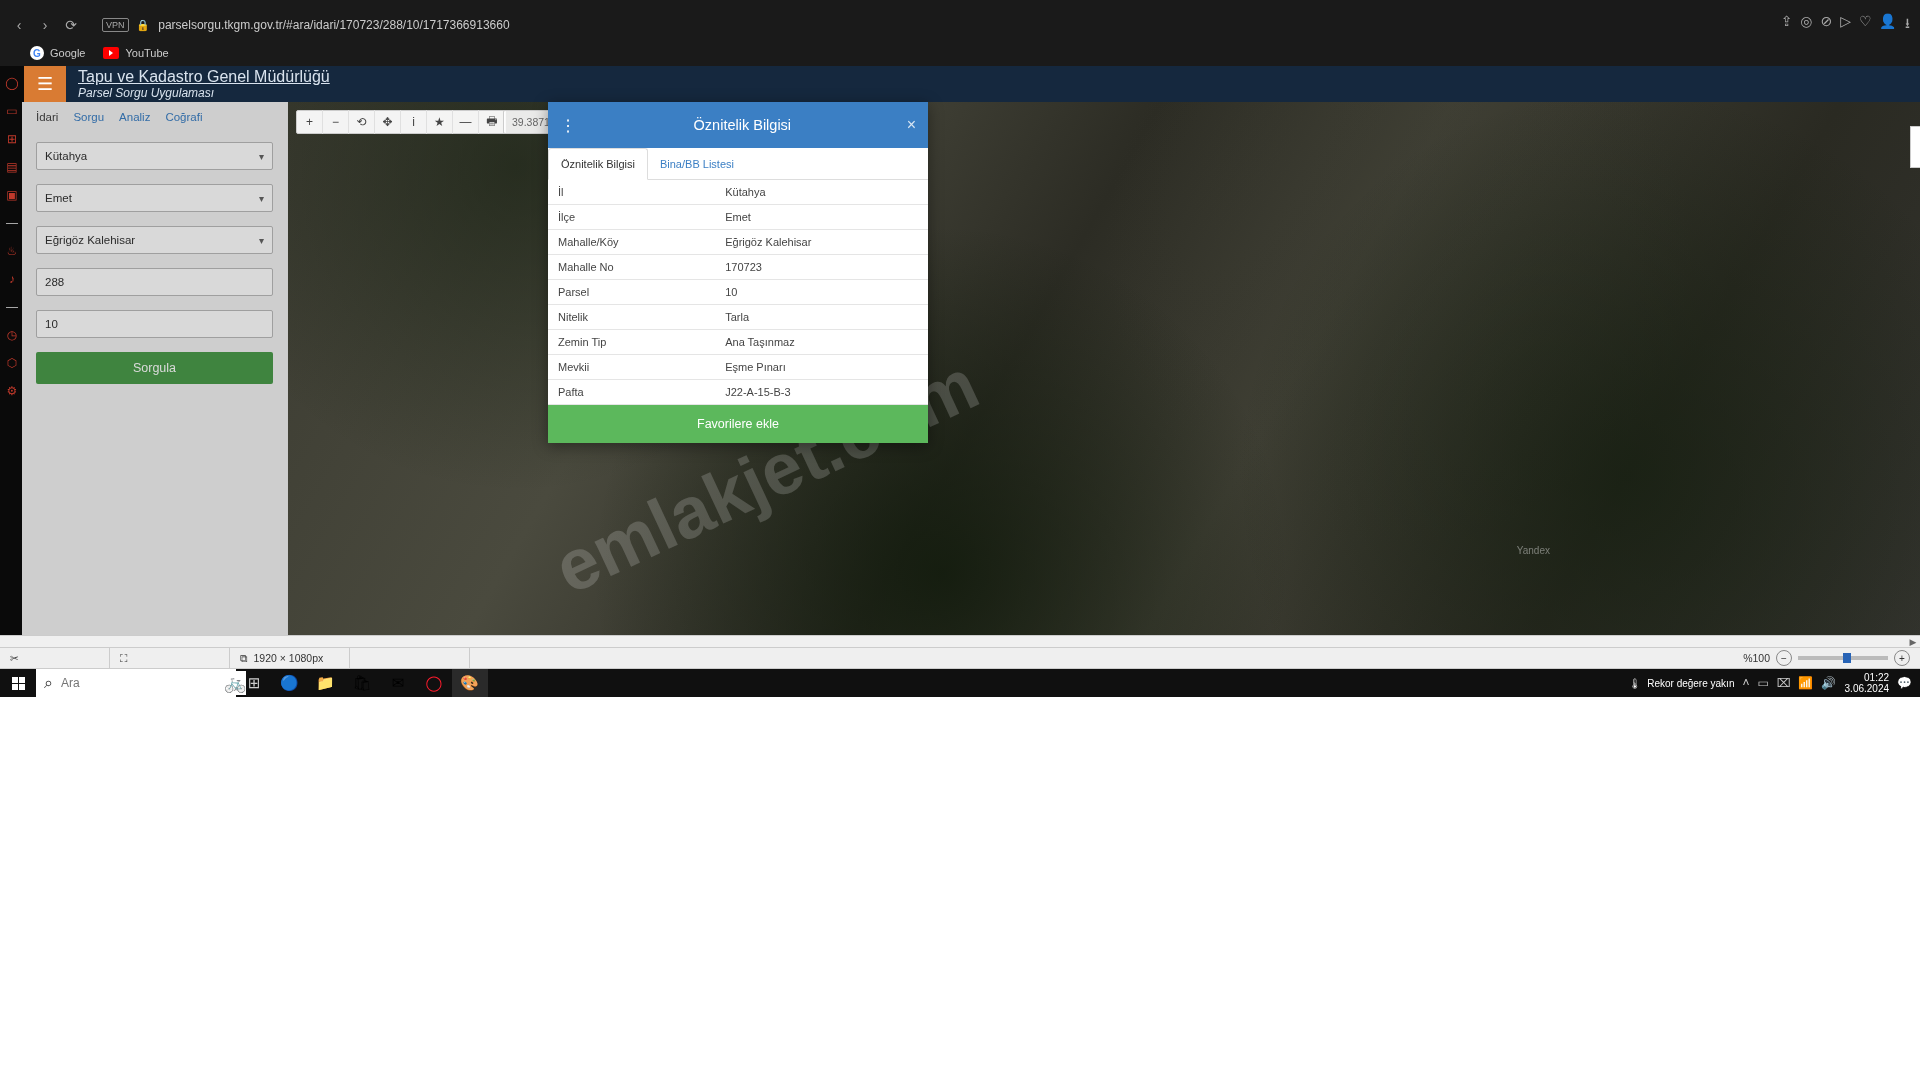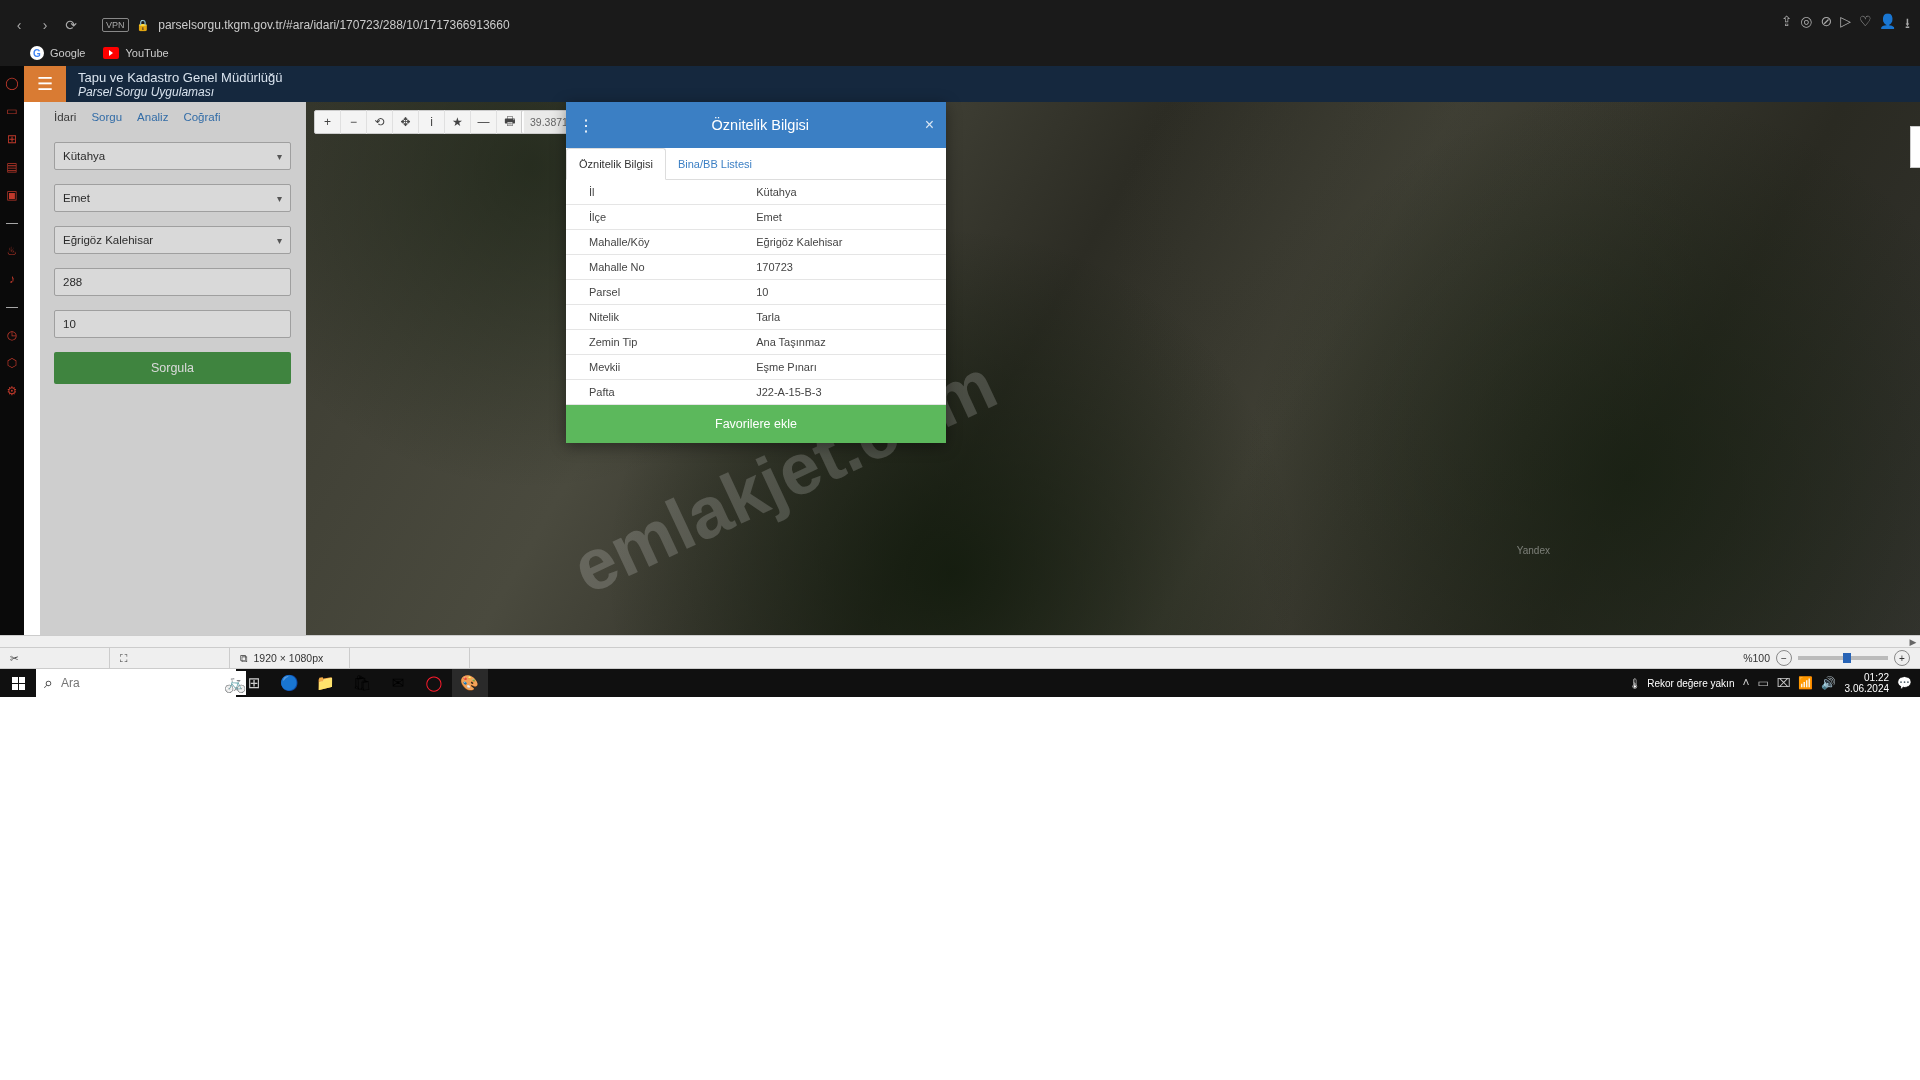--- a/index.html
+++ b/index.html
@@ -23,25 +23,25 @@
 
 
 .left-browser-sidebar { position: absolute; left: 0; top: 66px; width: 24px; height: 600px; background: #0a0a0a; display: flex; flex-direction: column; align-items: center; gap: 14px; padding-top: 10px; }
 .left-browser-sidebar span { color: #c0392b; font-size: 12px; cursor: pointer; }
 
 
 .app-header { margin-left: 24px; height: 36px; background: #15283e; display: flex; align-items: center; color: #fff; }
 .hamburger { width: 42px; height: 36px; background: #d97b33; display: flex; align-items: center; justify-content: center; cursor: pointer; }
 .hamburger-icon { color: #fff; font-size: 18px; }
 .app-titles { padding: 2px 12px; }
-.app-title1 { font-size: 13px; color: #d9e3ee; }
+.app-title1 { font-size: 16px; color: #d9e3ee; text-decoration: underline; }
 .app-title2 { font-size: 12px; color: #d9e3ee; font-style: italic; }
 
 
-.main-row { margin-left: 40px; display: flex; height: 535px; }
+.main-row { margin-left: 22px; display: flex; height: 535px; }
 
 
 .left-panel { width: 266px; background: #f3f3f3; border-right: 1px solid #ccc; position: relative; }
 .panel-tabs { height: 30px; display: flex; align-items: center; gap: 15px; padding: 0 14px; font-size: 11.5px; }
 .panel-tab { color: #3b7fc4; cursor: pointer; padding: 6px 0; }
 .panel-tab.active { color: #444; }
 .panel-body { padding: 10px 14px; display: flex; flex-direction: column; gap: 14px; }
 .sel-field { width: 100%; height: 28px; border: 1px solid #bbb; background: #fff; font-size: 11.5px; padding: 0 8px; border-radius: 2px; color: #333; display: flex; align-items: center; justify-content: space-between; cursor: pointer; }
 .sel-field::after { content: '▾'; color: #666; font-size: 10px; }
 .txt-field { width: 100%; height: 28px; border: 1px solid #bbb; background: #fff; font-size: 11.5px; padding: 0 8px; border-radius: 2px; color: #333; }
@@ -71,21 +71,21 @@
 .modal { position: absolute; top: 0; left: 260px; width: 380px; background: #fff; box-shadow: 0 3px 14px rgba(0,0,0,0.4); }
 .modal-header { height: 46px; background: #3b7fc4; display: flex; align-items: center; padding: 0 12px; color: #fff; }
 .modal-menu { width: 18px; cursor: pointer; font-size: 16px; }
 .modal-title { flex: 1; text-align: center; font-size: 14.5px; font-weight: 500; }
 .modal-close { cursor: pointer; font-size: 16px; opacity: 0.8; }
 .modal-tabs { height: 32px; display: flex; border-bottom: 1px solid #ddd; }
 .modal-tab { padding: 0 12px; display: flex; align-items: center; font-size: 11px; cursor: pointer; color: #3b7fc4; }
 .modal-tab.active { color: #333; background: #fff; border: 1px solid #ddd; border-bottom: 1px solid #fff; margin-bottom: -1px; border-top-left-radius: 3px; border-top-right-radius: 3px; }
 .info-table { border-collapse: collapse; width: 100%; font-size: 11px; }
 .info-table tr { border-bottom: 1px solid #e5e5e5; }
-.info-table td { padding: 6px 23px; color: #444; }
+.info-table td { padding: 6px 10px; color: #444; }
 .info-table td:first-child { width: 44%; }
 .fav-btn { width: 100%; height: 38px; background: #5cb85c; color: #fff; font-size: 12.5px; border: none; cursor: pointer; }
 
 
 .right-edge-tab { position: absolute; right: 0; top: 24px; width: 10px; height: 42px; background: #fff; border: 1px solid #ccc; border-right: none; cursor: pointer; }
 
 
 .scroll-area-bottom { position: absolute; left: 0; right: 0; top: 635px; height: 12px; background: #f0f0f0; border-top: 1px solid #ccc; }
 .scroll-arrow-r { position: absolute; right: 0; top: 0; width: 14px; height: 12px; display: flex; align-items: center; justify-content: center; color: #666; font-size: 9px; cursor: pointer; }
 

